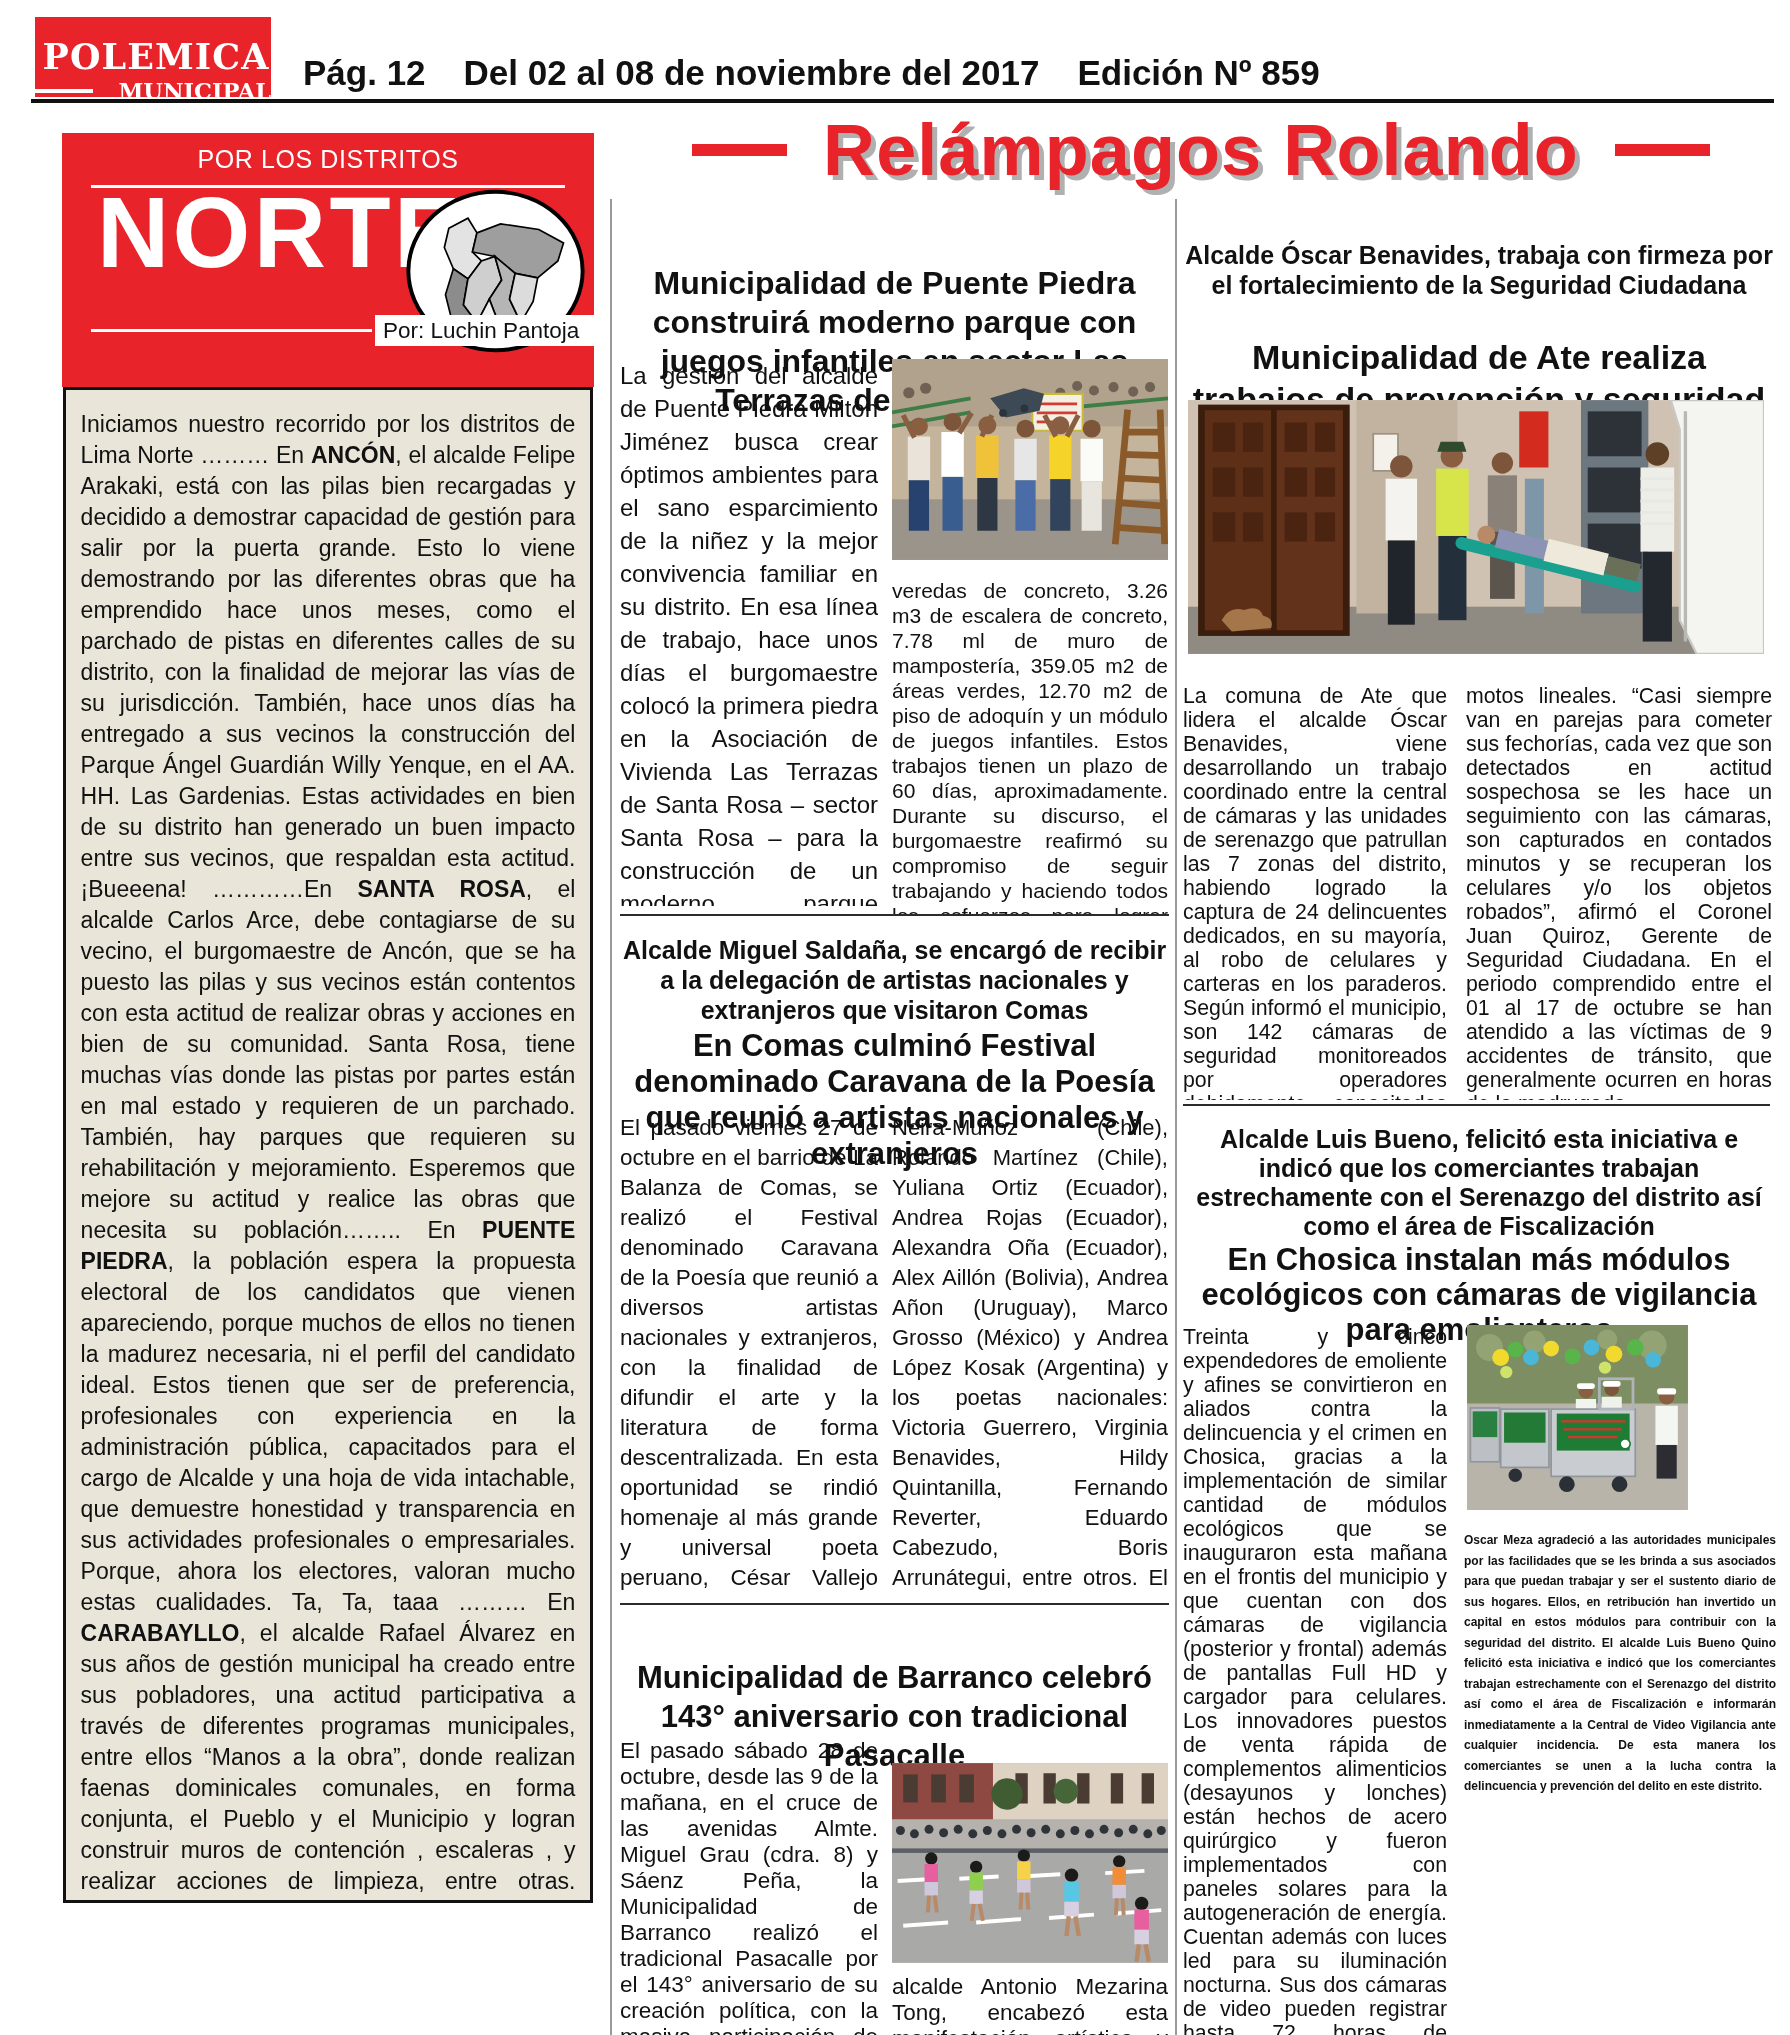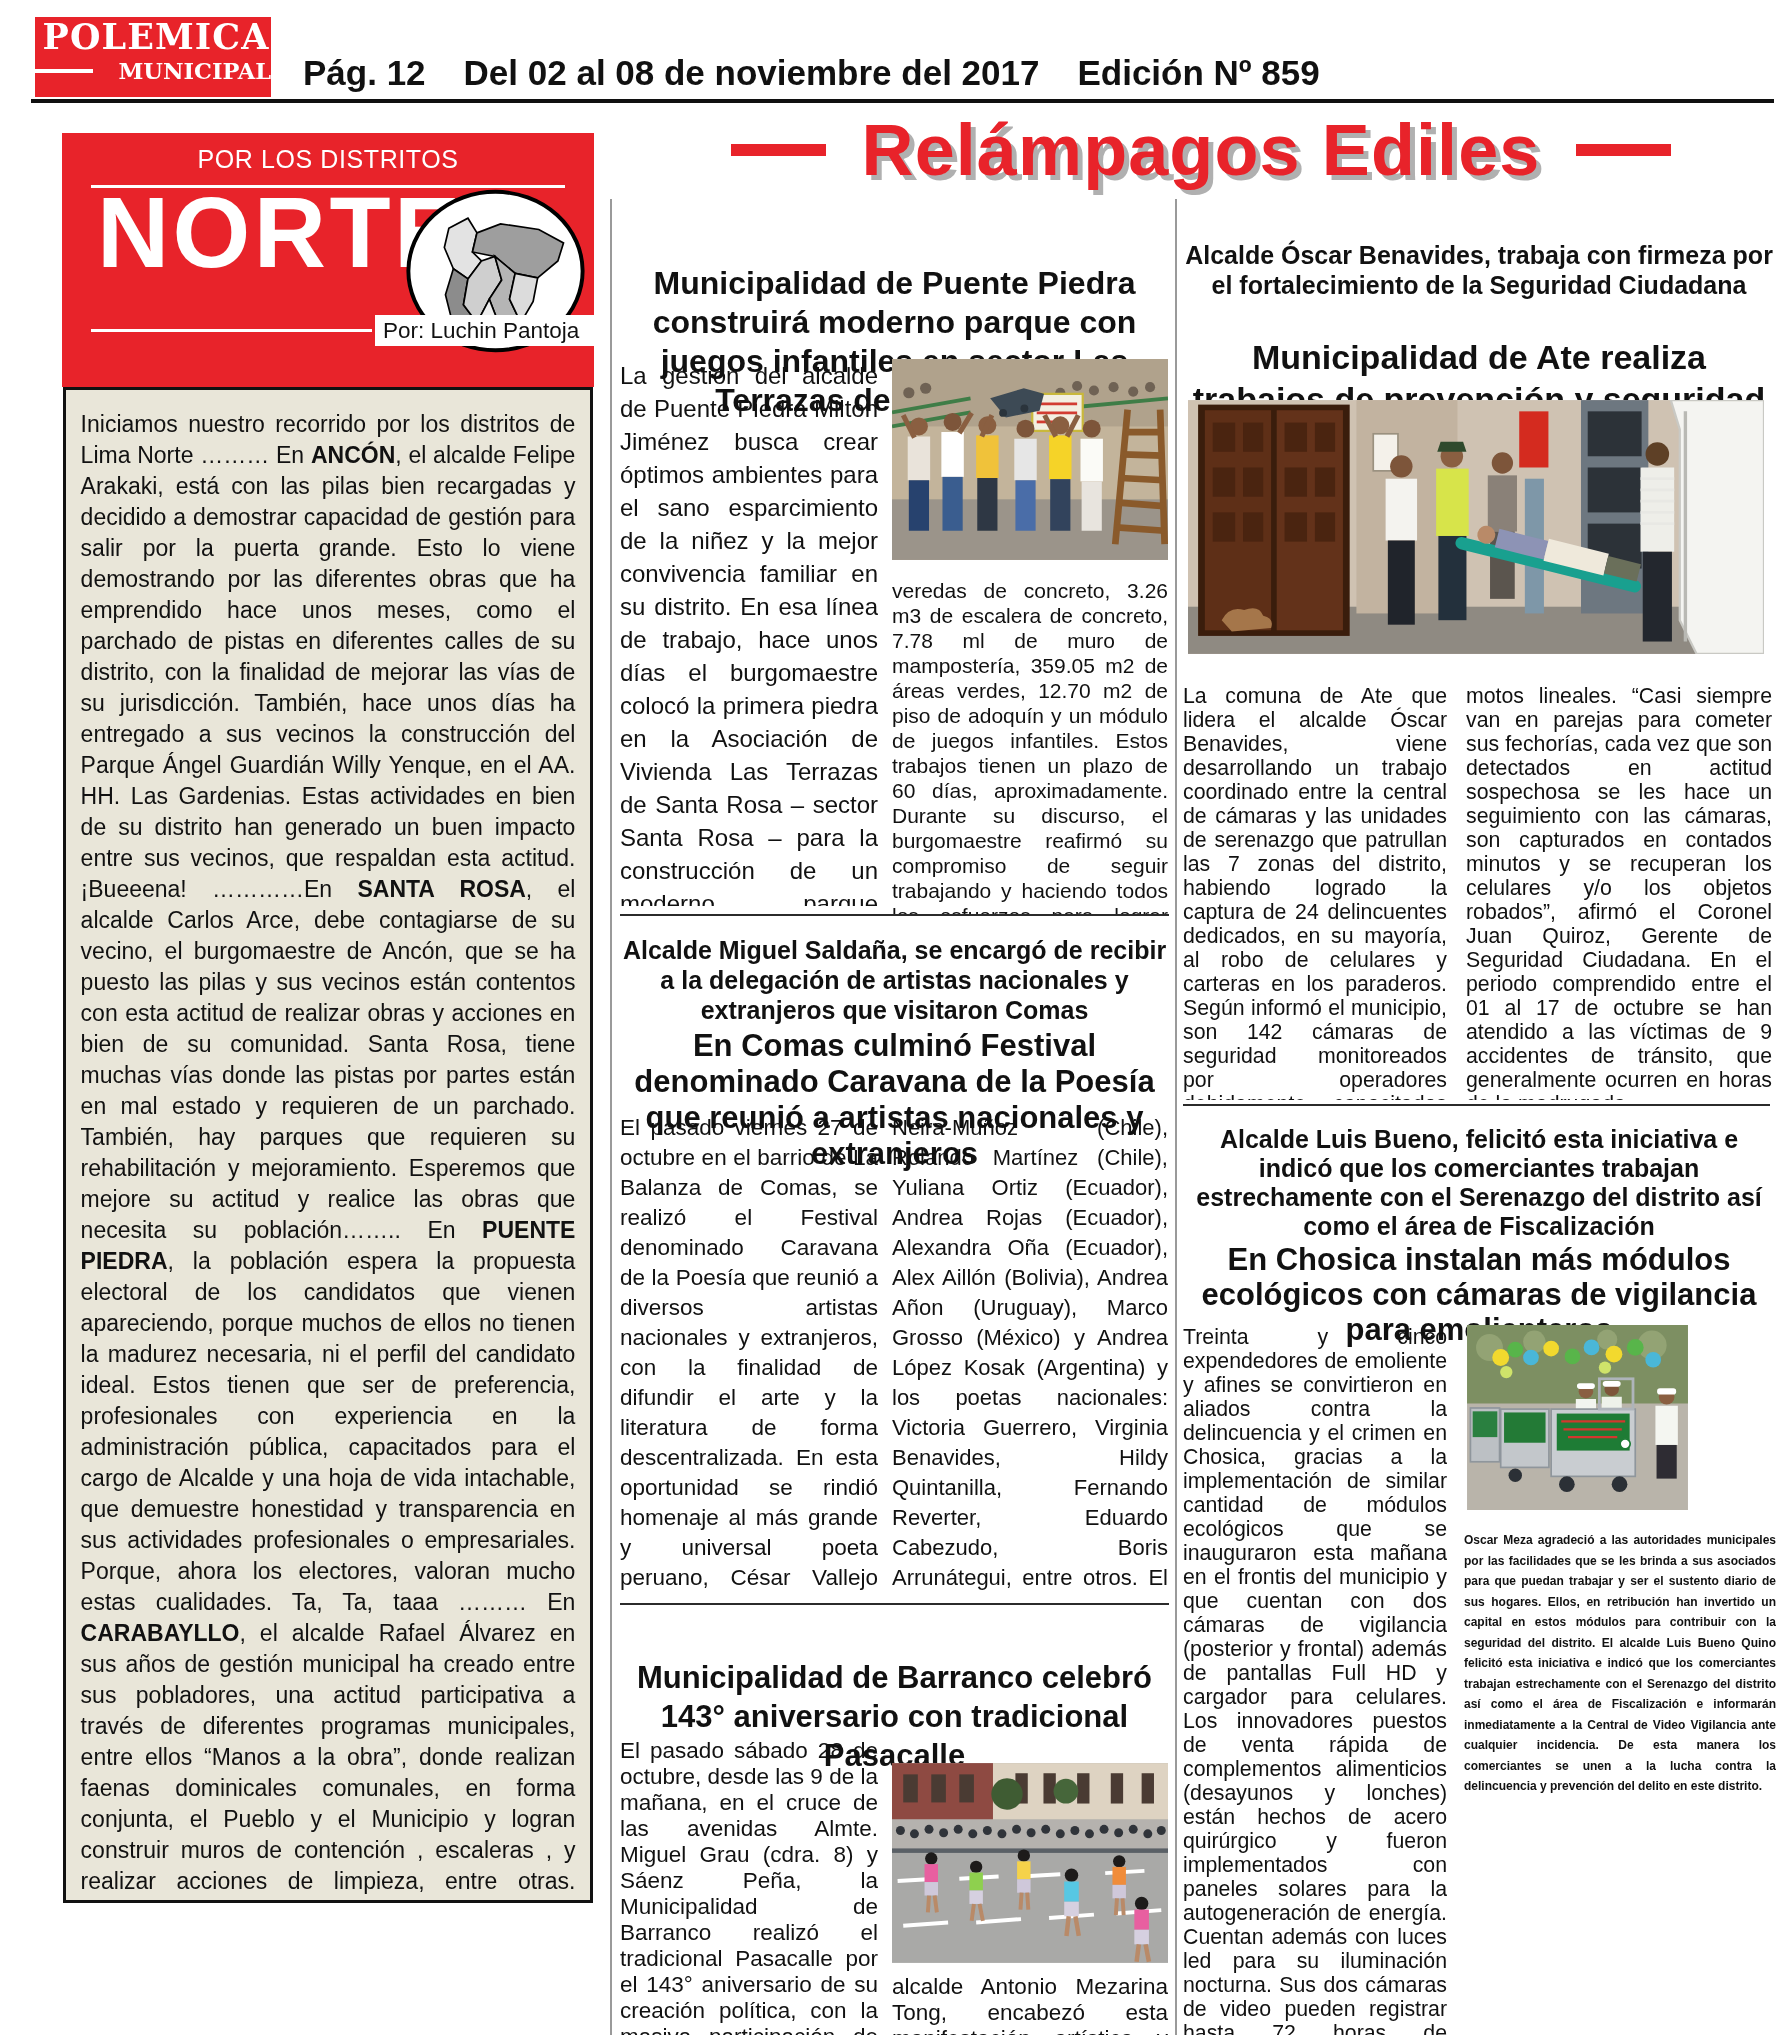--- a/index.html
+++ b/index.html
@@ -3,21 +3,21 @@
 <meta charset="utf-8">
 <style>
   html,body{margin:0;padding:0;background:#ffffff;}
   body{font-family:"Liberation Sans", sans-serif;color:#111;}
   .page{position:relative;width:1790px;height:2035px;background:#ffffff;overflow:hidden;}
   .abs{position:absolute;}
 
   
   .logo{left:35px;top:17px;width:236px;height:80px;background:#e8232a;color:#fff;
         font-family:"DejaVu Serif", serif;font-weight:bold;text-align:center;}
-  .logo-title{font-size:35px;letter-spacing:1.1px;margin-top:2px;line-height:35px;padding-left:6px;}
+  .logo-title{font-size:35px;letter-spacing:1.1px;margin-top:22px;line-height:35px;padding-left:6px;}
   .logo-subrow{display:flex;align-items:center;justify-content:center;gap:25px;margin-top:5.6px;}
   .logo-underline{display:inline-block;width:79px;height:3.9px;background:#fff;}
   .logo-sub{font-size:22.5px;line-height:22.5px;}
   .pageinfo{left:303px;top:53px;display:flex;gap:38px;font-size:35px;font-weight:bold;white-space:nowrap;}
   .masthead-rule{left:31px;top:99px;width:1743px;height:3.9px;background:#101010;}
 
   
   .lima-red{left:62px;top:133px;width:532px;height:254px;background:#e8232a;color:#fff;overflow:hidden;}
   .lima-kicker{position:absolute;top:12.3px;width:100%;text-align:center;font-size:25px;font-weight:normal;letter-spacing:0.6px;}
   .wline{position:absolute;left:29px;top:52px;width:474px;height:3.4px;background:#fff;}
@@ -121,21 +121,21 @@
       <div class="byline-box">Por: Luchin Pantoja</div>
     </div>
     <div class="abs lima-body"><span>Iniciamos nuestro recorrido por los distritos de Lima Norte ……… En </span><strong>ANCÓN</strong><span>, el alcalde Felipe Arakaki, está con las pilas bien recargadas y decidido a demostrar capacidad de gestión para salir por la puerta grande. Esto lo viene demostrando por las diferentes obras que ha emprendido hace unos meses, como el parchado de pistas en diferentes calles de su distrito, con la finalidad de mejorar las vías de su jurisdicción. También, hace unos días ha entregado a sus vecinos la construcción del Parque Ángel Guardián Willy Yenque, en el AA. HH. Las Gardenias. Estas  actividades en bien de su distrito han generado un buen impacto entre sus vecinos, que respaldan esta actitud. ¡Bueeena! …………En </span><strong>SANTA ROSA</strong><span>, el alcalde Carlos Arce, debe contagiarse de su vecino, el burgomaestre de Ancón, que se ha puesto las pilas y sus vecinos están contentos con esta actitud de realizar obras y acciones en bien de su comunidad. Santa Rosa, tiene muchas vías donde las pistas por partes están en mal estado y requieren de un parchado. También, hay parques que requieren su rehabilitación y mejoramiento. Esperemos que mejore su actitud y realice las obras que necesita su población…….. En </span><strong>PUENTE PIEDRA</strong><span>, la población espera la propuesta electoral de los candidatos que vienen apareciendo, porque muchos de ellos no tienen la madurez necesaria, ni el perfil del candidato ideal. Estos tienen que ser de preferencia, profesionales con experiencia en la administración pública, capacitados para el cargo de Alcalde y una hoja de vida intachable, que demuestre honestidad y transparencia en sus actividades profesionales o empresariales. Porque, ahora los electores, valoran mucho estas cualidades. Ta, Ta, taaa ……… En </span><strong>CARABAYLLO</strong><span>, el alcalde Rafael Álvarez en sus años de gestión municipal ha creado entre sus pobladores, una actitud participativa a través de diferentes programas municipales, entre ellos “Manos a la obra”, donde realizan faenas dominicales comunales, en forma conjunta, el Pueblo y el Municipio y logran construir muros de contención , escaleras , y realizar acciones de limpieza, entre otras.  ………. En </span><strong>COMAS</strong><span>, el alcalde Miguel Saldaña, hace unos días inauguró su Policlínico Municipal con mucho entusiasmo, cumpliendo su promesa electoral. Esta Infraestructura moderna de salud, ha sido construido, bajo el convenio Asociación Público- Privado, una modalidad de hacer posible estas obras de impacto. Este Policlínico Municipal, está ubicado al costado del Palacio Municipal y es un edificio de 4 pisos que atenderá más de 20 especialidades médicas y a un costo social. Además contará con ambulancia las 24 horas del día. También ha anunciado el alcalde Saldaña,  que los vecinos puntuales que estén al día con el pago de arbitrios e impuesto predial, gozarán de una atención médica gratuita en el año. ¡Bueeena!. ……En </span></div>
   </section>
 
   <div class="abs vrule v1"></div>
   <div class="abs vrule v2"></div>
 
   <div class="abs section-title-row">
     <span class="dash"></span>
-    <h1 class="section-title">Relámpagos Ediles</h1>
+    <h1 class="section-title">Relámpagos Rolando</h1>
     <span class="dash"></span>
   </div>
 
   <article>
     <h2 class="abs headline pp-headline">Municipalidad de Puente Piedra construirá moderno parque con juegos infantiles en sector Las Terrazas de Santa Rosa</h2>
     <div class="abs coltext pp-col-left">La gestión del alcalde de Puente Piedra Milton Jiménez busca crear óptimos ambientes para el sano esparcimiento de la niñez y la mejor convivencia familiar en su distrito. En esa línea de trabajo, hace unos días el burgomaestre colocó la primera piedra en la Asociación de Vivienda Las Terrazas de Santa Rosa – sector Santa Rosa – para la construcción de un moderno parque recreativo con juegos infantiles, que transformará el espacio arenoso en un lugar confortable y seguro para el entretenimiento de la población, especialmente de los niños de la zona. El proyecto cuenta con una inversión de 169 mil 772.48 soles, provenientes del Foncomún, previendo la ejecución de 241.18 m2 de</div>
     <figure class="abs photo pp-photo" style="margin:0;">
       <svg viewBox="0 0 492 358" xmlns="http://www.w3.org/2000/svg">
         <rect width="492" height="358" fill="#c3b49b"></rect>
         <rect y="0" width="492" height="120" fill="#b0a28c"></rect>

